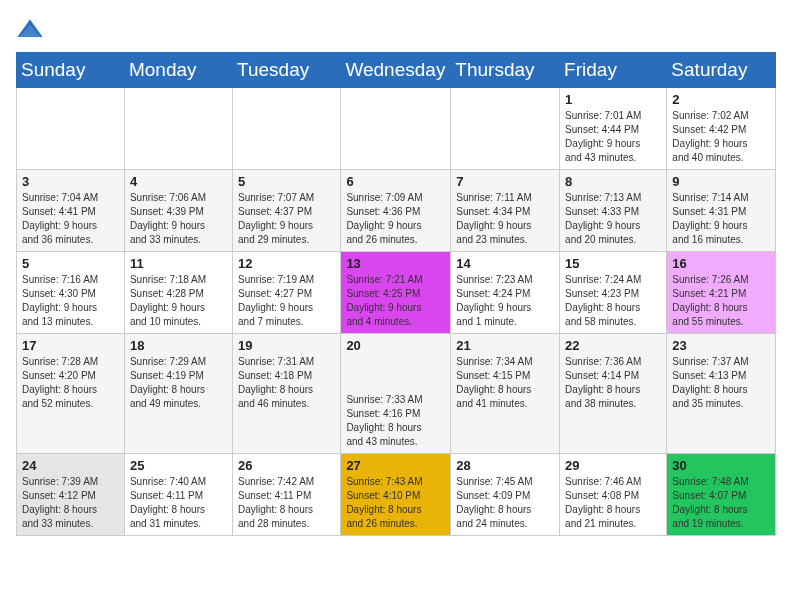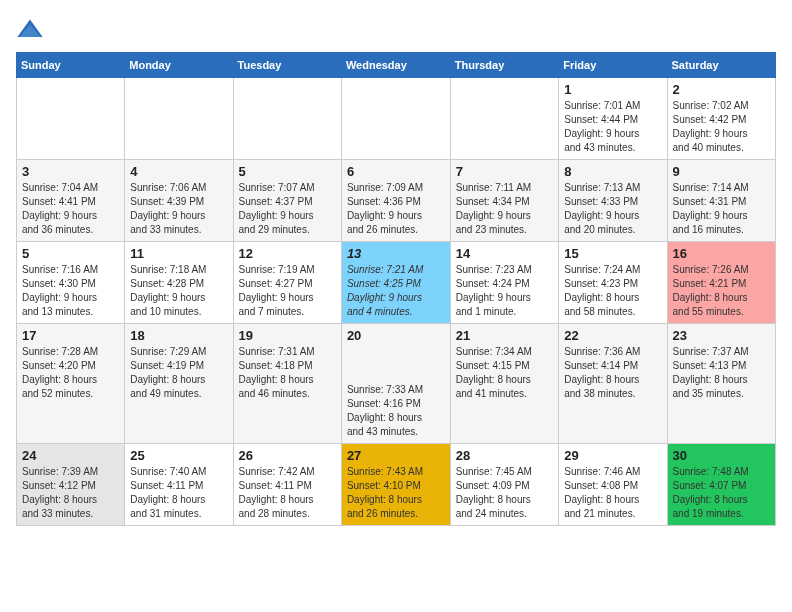--- a/index.html
+++ b/index.html
@@ -53,22 +53,22 @@
       color: #444;
     }
     .calendar {
       width: 100%;
       border-collapse: collapse;
       border: 1px solid #ccc;
     }
     .calendar th {
       background: #2a6ebb;
       color: #fff;
-      font-size: 11px;
-      font-weight: bold;
+      font-size: 19px;
+      font-weight: normal;
       padding: 6px 4px;
       text-align: left;
       border: 1px solid #2a6ebb;
     }
     .calendar td {
       vertical-align: top;
       border: 1px solid #ccc;
       padding: 4px 5px;
       font-size: 10.5px;
       color: #333;
@@ -221,42 +221,42 @@
 Daylight: 9 hours
 and 10 minutes.</div>
         </td>
         <td style="background: rgb(255, 255, 255);">
           <div class="day-number">12</div>
           <div class="day-info" style="white-space: pre-line;">Sunrise: 7:19 AM
 Sunset: 4:27 PM
 Daylight: 9 hours
 and 7 minutes.</div>
         </td>
-        <td style="background: #7dd3fc; font-style: italic;">
+        <td style="background: #d946ef;">
           <div class="day-number">13</div>
           <div class="day-info" style="white-space: pre-line;">Sunrise: 7:21 AM
 Sunset: 4:25 PM
 Daylight: 9 hours
 and 4 minutes.</div>
         </td>
         <td style="background: rgb(255, 255, 255);">
           <div class="day-number">14</div>
           <div class="day-info" style="white-space: pre-line;">Sunrise: 7:23 AM
 Sunset: 4:24 PM
 Daylight: 9 hours
 and 1 minute.</div>
         </td>
         <td style="background: rgb(255, 255, 255);">
           <div class="day-number">15</div>
           <div class="day-info" style="white-space: pre-line;">Sunrise: 7:24 AM
 Sunset: 4:23 PM
 Daylight: 8 hours
 and 58 minutes.</div>
         </td>
-        <td style="background: #fca5a5;">
+        <td style="background: #f0abfc;">
           <div class="day-number">16</div>
           <div class="day-info" style="white-space: pre-line;">Sunrise: 7:26 AM
 Sunset: 4:21 PM
 Daylight: 8 hours
 and 55 minutes.</div>
         </td>
       </tr>
       <tr>
         <td style="background: rgb(245, 245, 245);">
           <div class="day-number">17</div>

